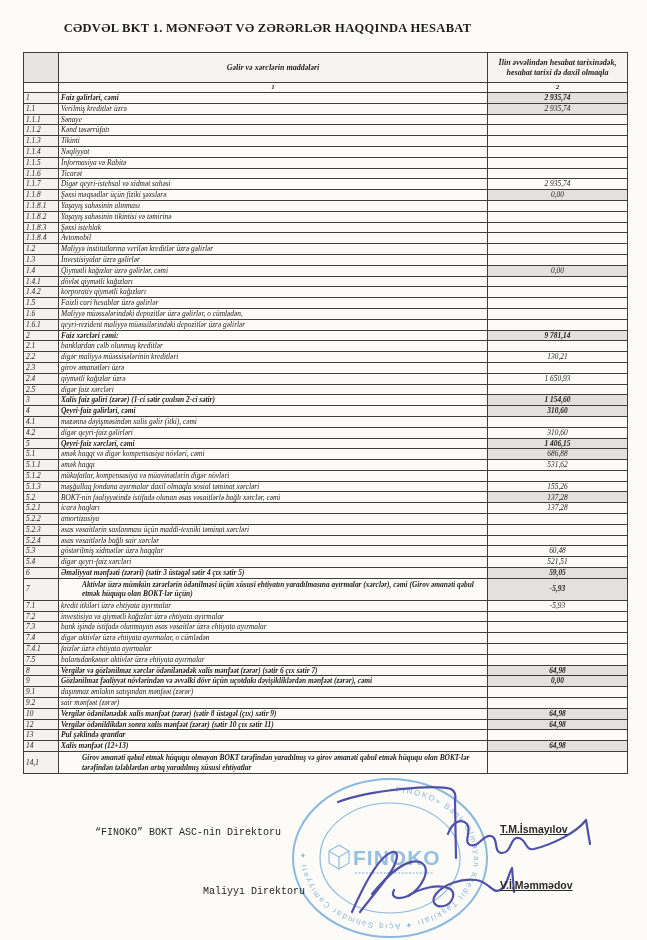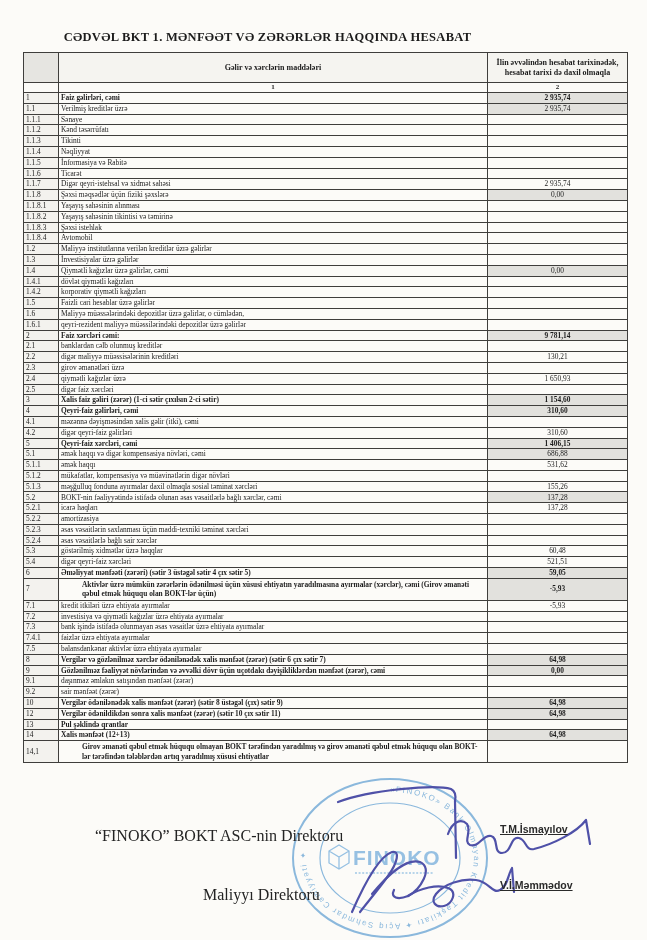--- a/index.html
+++ b/index.html
@@ -1,41 +1,41 @@
 <!DOCTYPE html>
 <html><head>
 <meta charset="utf-8">
 <style>
   html,body{margin:0;padding:0;}
   body{width:647px;height:940px;background:#e9e8e4;}
   .page{position:relative;width:647px;height:940px;background:#fcfbf8;overflow:hidden;
         font-family:"Liberation Serif",serif;color:#1c1c1c;}
-  .doc-title{position:absolute;top:30px;left:0;width:535px;text-align:center;
+  .doc-title{position:absolute;top:21px;left:0;width:535px;text-align:center;
              font-weight:bold;font-size:12.5px;letter-spacing:.3px;}
   .unit-note{position:absolute;top:52px;right:20px;font-weight:bold;font-size:14px;}
   table.report{position:absolute;left:23px;top:52px;width:604px;border-collapse:collapse;
                table-layout:fixed;}
   table.report td{border:1px solid #3f3e3c;padding:0 2px;vertical-align:middle;
                   overflow:hidden;}
-  table.report{border:1.5px solid #242422;}
+  table.report{border:1.5px solid #242422;font-style:italic;}
   td.corner{background:#e6e5e1;}
   td.h1{font-weight:bold;font-size:8px;text-align:center;line-height:1.2;height:29px;
         background:#f5f4f0;}
   tr.subhead td{height:9px;font-size:7px;font-weight:bold;text-align:center;line-height:1;
         background:#fbfaf7;}
   tr.r{height:10.8px;}
   tr.r td{font-size:7.4px;line-height:1.05;}
   td.no{font-size:6.9px;padding-left:2px;background:#f3f2ee;}
   td.label{padding-left:4px;white-space:nowrap;}
   td.value{text-align:center;font-size:7.8px;}
   tr.bold td.label, tr.bold td.value{font-weight:bold;}
   td.shaded{background:#e2e1dd;}
   tr.tall{height:22px;}
   tr.tall td.label{white-space:normal;line-height:1.25;padding-left:23px;}
-  .sig-label{position:absolute;font-family:Liberation Serif, serif;font-size:16px;
+  .sig-label{position:absolute;font-family:Liberation Mono, monospace;font-size:10px;
              color:#242424;text-align:right;}
   .sig-name{position:absolute;font-family:"Liberation Sans",sans-serif;font-size:10.5px;
             font-weight:bold;color:#2a2a2a;text-decoration:underline;}
   #director-title{left:95px;top:827px;}
   #director-name{left:500px;top:823px;}
   #finance-title{left:187px;top:886px;margin-left:16px;}
   #finance-name{left:500px;top:879px;}
   .stamp-svg{position:absolute;left:285px;top:772px;opacity:.8;filter:blur(.2px);}
   .ink-svg{position:absolute;left:320px;top:770px;}
 </style>
@@ -305,20 +305,25 @@
       <td class="no">7.2</td>
       <td class="label">investisiya və qiymətli kağızlar üzrə ehtiyata ayırmalar</td>
       <td class="value"></td>
     </tr>
         <tr class="r">
       <td class="no">7.3</td>
       <td class="label">bank işində istifadə olunmayan əsas vəsaitlər üzrə ehtiyata ayırmalar</td>
       <td class="value"></td>
     </tr>
         <tr class="r">
+      <td class="no">7.4</td>
+      <td class="label">digər aktivlər üzrə ehtiyata ayırmalar, o cümlədən</td>
+      <td class="value"></td>
+    </tr>
+        <tr class="r">
       <td class="no">7.4.1</td>
       <td class="label">faizlər üzrə ehtiyata ayırmalar</td>
       <td class="value"></td>
     </tr>
         <tr class="r">
       <td class="no">7.5</td>
       <td class="label">balansdankənar aktivlər üzrə ehtiyata ayırmalar</td>
       <td class="value"></td>
     </tr>
         <tr class="r bold">

